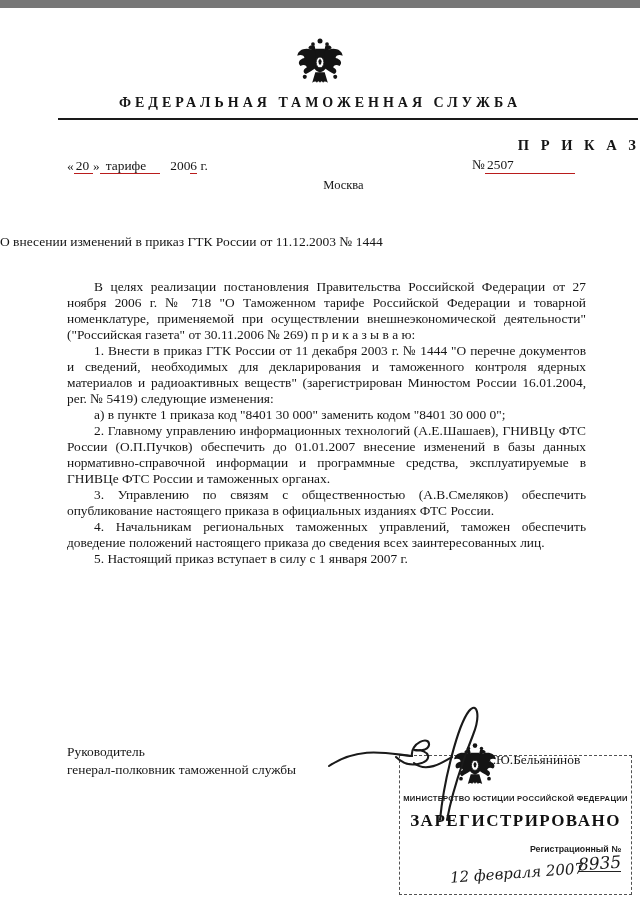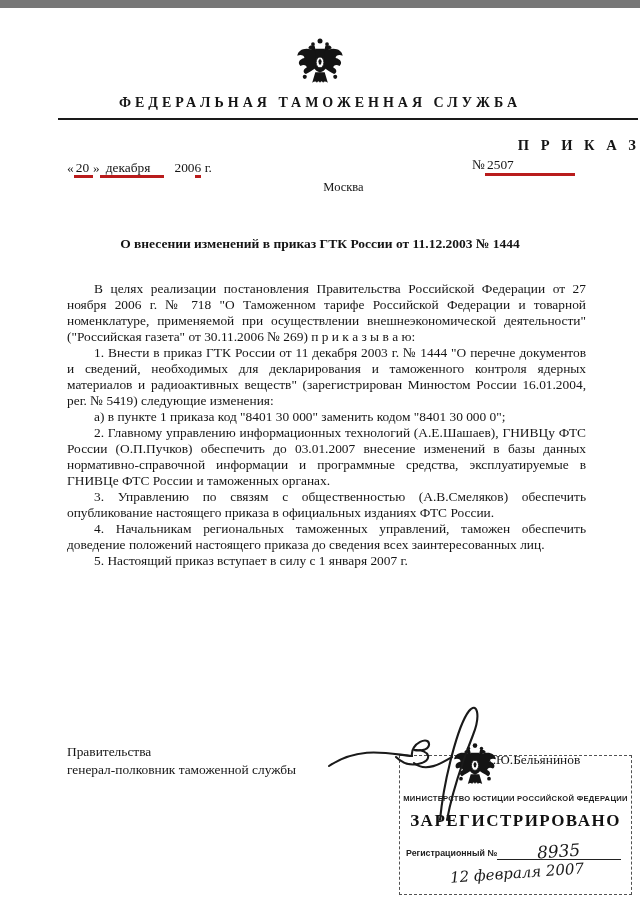--- a/index.html
+++ b/index.html
@@ -16,28 +16,28 @@
   }
   .rule{height:2px;background:#1a1a1a;margin:7px 2px 0 58px;}
   .doc-type{
     text-align:right;font-weight:bold;font-size:14.5px;letter-spacing:4px;
     margin-top:17px;
   }
   .date-row{
     display:flex;justify-content:space-between;align-items:flex-end;
     margin:3px 65px 0 67px;font-size:13.4px;
   }
-  .u{border-bottom:3px solid #b91c1c;}
+  .u{border-bottom:1px solid #b91c1c;}
   .date-left .day{padding:0 4px 0 2px;}
   .date-left .month{padding:0 14px 0 6px;}
   .date-left .yprefix{padding-left:10px;}
   .num-group .num{display:inline-block;min-width:88px;padding-left:2px;}
   .place{text-align:center;font-size:12.5px;margin-top:4px;padding-left:47px;}
   .subject{
-    text-align:center;font-weight:bold;font-size:13.5px;margin-top:41px;
+    font-weight:normal;font-size:13.5px;margin-top:41px;
   }
   
   .body{
     margin:29px 54px 0 67px;font-size:13.4px;line-height:16px;
     text-align:justify;
   }
   .body p{margin:0;text-indent:27px;}
   .body p.gap{margin-top:14px;}
   
   .sig-pos{
@@ -58,20 +58,21 @@
     font-family:"Liberation Sans",sans-serif;font-weight:bold;font-size:7.6px;
     letter-spacing:.3px;color:#1c1c1c;white-space:nowrap;
   }
   .stamp-registered{
     position:absolute;top:55px;left:0;right:0;text-align:center;
     font-weight:bold;font-size:17px;letter-spacing:1.5px;color:#111;
   }
   .stamp-regrow{
     position:absolute;top:88px;left:6px;right:10px;display:flex;
     align-items:flex-end;
+    flex-direction:column;
   }
   .stamp-reglabel{
     font-family:"Liberation Sans",sans-serif;font-weight:bold;font-size:8.8px;
     color:#222;padding-bottom:2px;white-space:nowrap;
   }
   .stamp-regvalue{
     flex:1;text-align:center;border-bottom:1.5px solid #222;
     font-size:17px;line-height:15px;
   }
   .hand{
@@ -115,43 +116,43 @@
   </svg>
 
   <div class="org-name">ФЕДЕРАЛЬНАЯ ТАМОЖЕННАЯ СЛУЖБА</div>
 
   <div class="rule"></div>
 
   <div class="doc-type">П Р И К А З</div>
 
   <div class="date-row">
     <span class="date-left">
-      <span>«</span><span class="u day">20</span><span>»</span><span class="u month">декабря</span><span class="yprefix">200</span><span class="u">6</span>&nbsp;<span>г.</span>
+      <span>«</span><span class="u day">20</span><span>»</span><span class="u month">тарифе</span><span class="yprefix">200</span><span class="u">6</span>&nbsp;<span>г.</span>
     </span>
     <span class="num-group">
       <span>№</span><span class="u num">2507</span>
     </span>
   </div>
 
   <div class="place">Москва</div>
 
   <div class="subject">О внесении изменений в приказ ГТК России от 11.12.2003 № 1444</div>
 
   <div class="body">
     <p>В целях реализации постановления Правительства Российской Федерации от 27 ноября 2006 г. № 718 "О Таможенном тарифе Российской Федерации и товарной номенклатуре, применяемой при осуществлении внешнеэкономической деятельности" ("Российская газета" от 30.11.2006 № 269) п р и к а з ы в а ю:</p>
     <p>1. Внести в приказ ГТК России от 11 декабря 2003 г. № 1444 "О перечне документов и сведений, необходимых для декларирования и таможенного контроля ядерных материалов и радиоактивных веществ" (зарегистрирован Минюстом России 16.01.2004, рег. № 5419) следующие изменения:</p>
     <p>а) в пункте 1 приказа код "8401 30 000" заменить кодом "8401 30 000 0";</p>
-    <p>2. Главному управлению информационных технологий (А.Е.Шашаев), ГНИВЦу ФТС России (О.П.Пучков) обеспечить до 03.01.2007 внесение изменений в базы данных нормативно-справочной информации и программные средства, эксплуатируемые в ГНИВЦе ФТС России и таможенных органах.</p>
+    <p>2. Главному управлению информационных технологий (А.Е.Шашаев), ГНИВЦу ФТС России (О.П.Пучков) обеспечить до 01.01.2007 внесение изменений в базы данных нормативно-справочной информации и программные средства, эксплуатируемые в ГНИВЦе ФТС России и таможенных органах.</p>
     <p>3. Управлению по связям с общественностью (А.В.Смеляков) обеспечить опубликование настоящего приказа в официальных изданиях ФТС России.</p>
     <p>4. Начальникам региональных таможенных управлений, таможен обеспечить доведение положений настоящего приказа до сведения всех заинтересованных лиц.</p>
     <p>5. Настоящий приказ вступает в силу с 1 января 2007 г.</p>
   </div>
 
   <div class="sig-pos">
-    <div>Правительства</div>
+    <div>Руководитель</div>
     <div>генерал-полковник таможенной службы</div>
   </div>
 
   <div class="sig-name">А.Ю.Бельянинов</div>
 
   <div class="stamp">
     <svg class="stamp-eagle" width="46" height="50" viewBox="0 0 64 64">
       <use href="#eagle"></use>
     </svg>
     <div class="stamp-ministry">МИНИСТЕРСТВО ЮСТИЦИИ РОССИЙСКОЙ ФЕДЕРАЦИИ</div>

